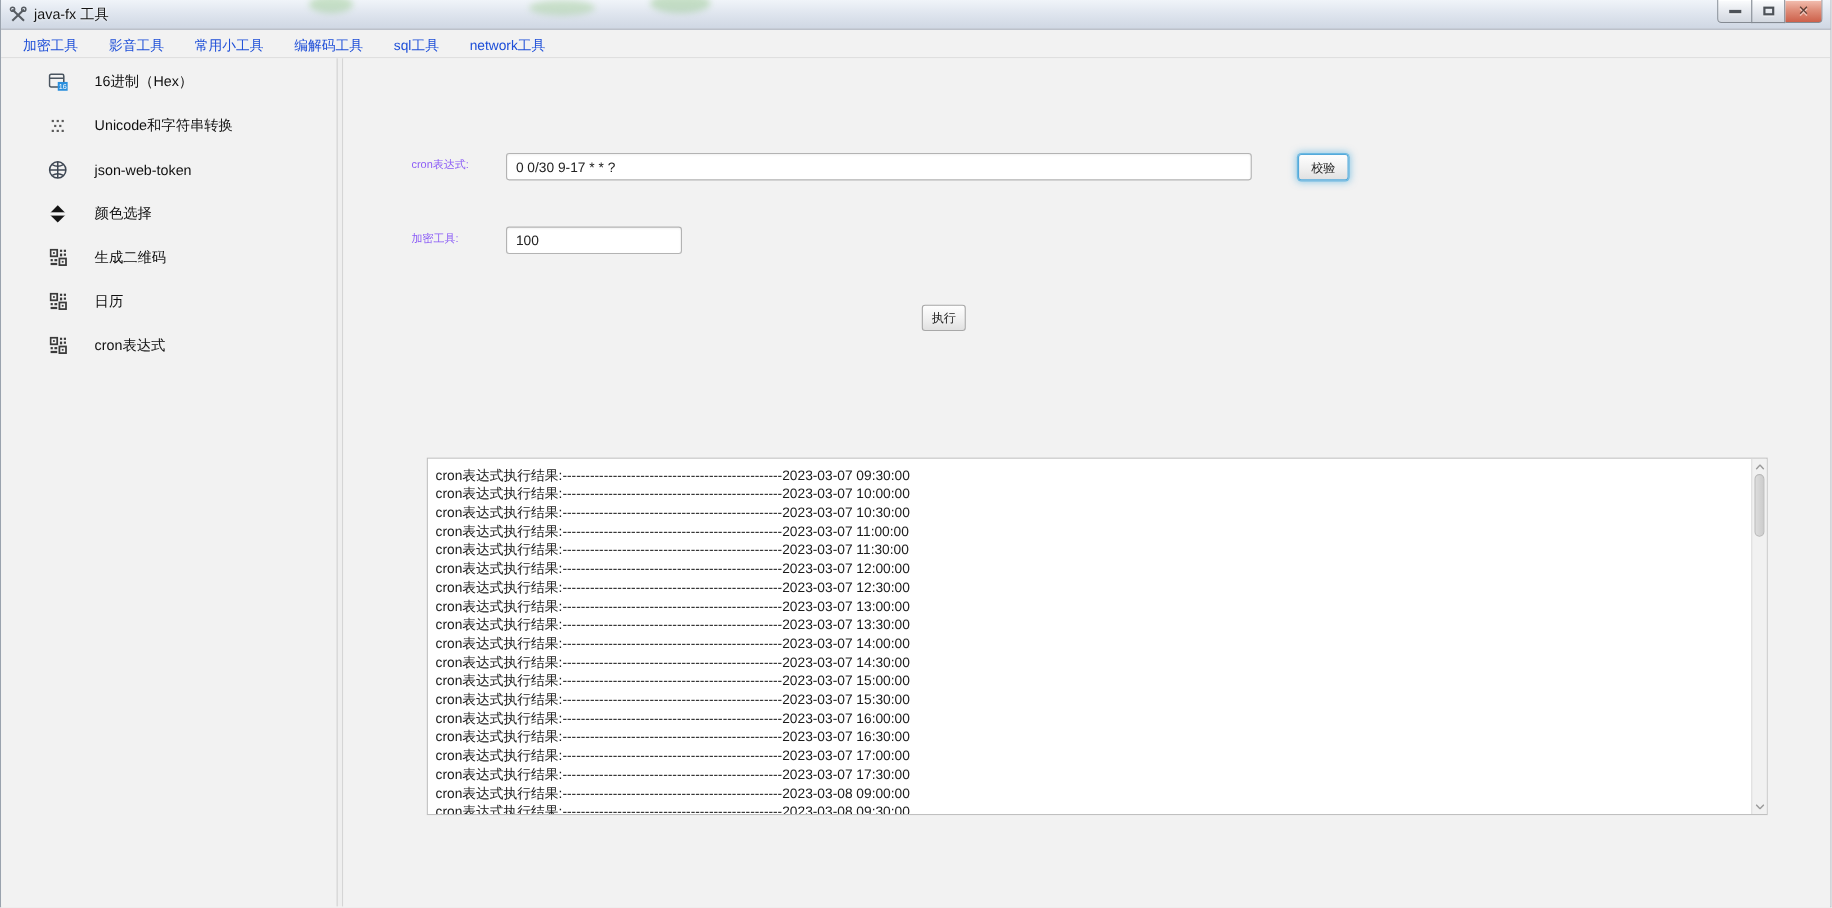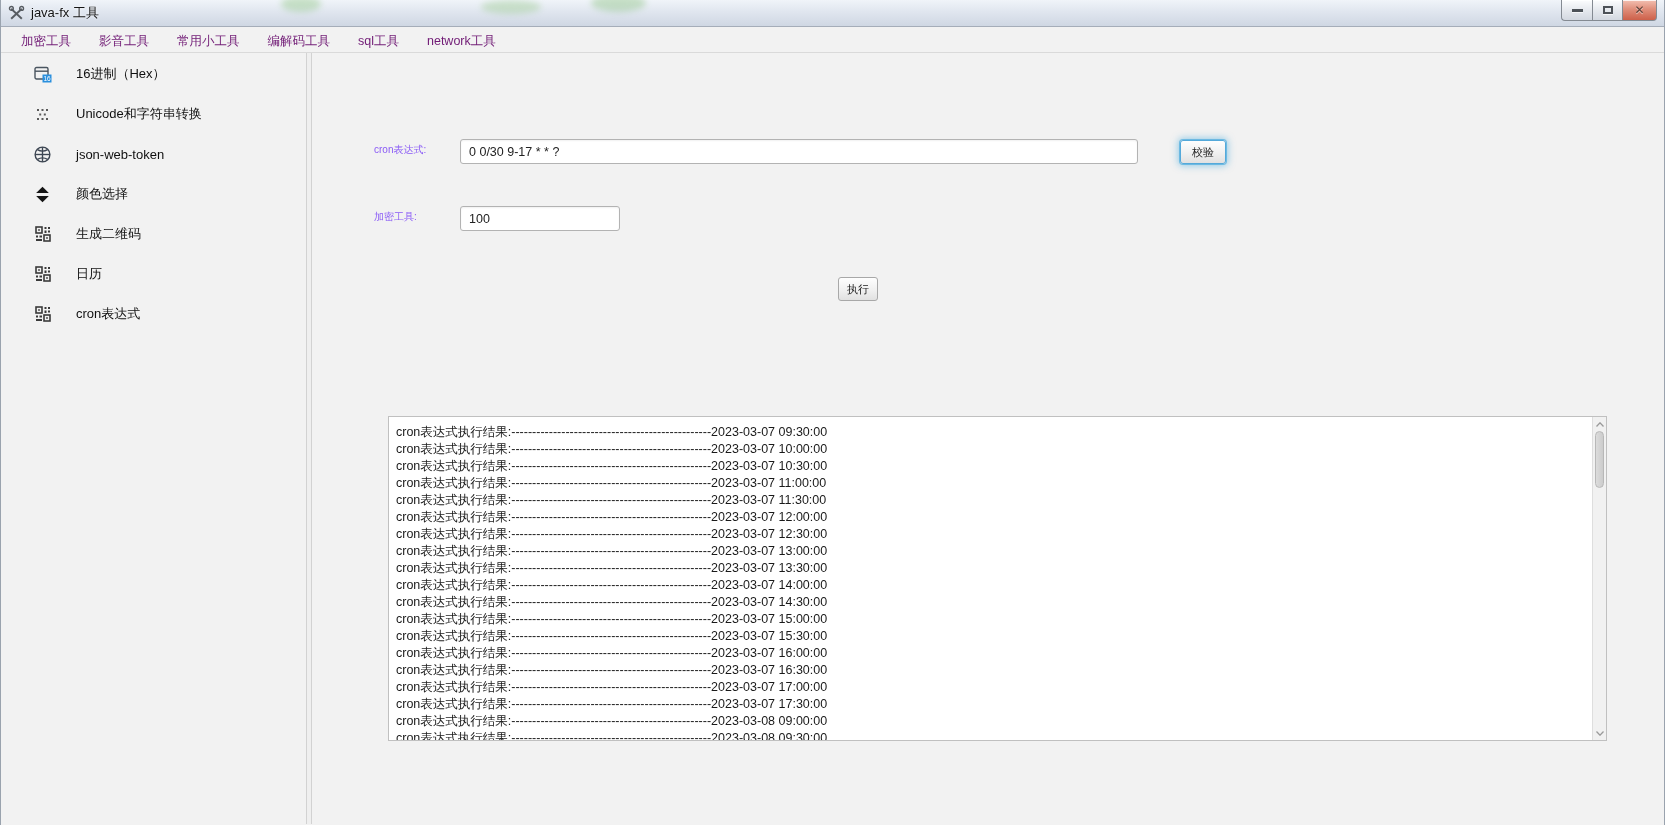--- a/index.html
+++ b/index.html
@@ -30,30 +30,30 @@
   .win-btn.close { width:34px; border-radius:0 0 4px 0; border-left:none;
              background:linear-gradient(#f3c0b2,#e08f7b 45%,#cd604a);
              color:#5d4037; font-weight:bold; font-size:12px;
              text-shadow:0 1px 0 rgba(255,255,255,.55); }
   .glyph-min { width:11px; height:3px; background:#4d5258; box-shadow:0 1px 0 rgba(255,255,255,.7); }
   .glyph-max { width:10px; height:8px; border:2px solid #4d5258; box-shadow:0 1px 0 rgba(255,255,255,.7); }
 
   
   .menubar { height:26px; background:#f2f2f2; border-bottom:1px solid #dadada;
              display:flex; align-items:stretch; padding-left:6px; }
-  .menu-item { font-size:12.5px; color:#701a75; padding:6px 14px 0 14px; cursor:default; }
+  .menu-item { font-size:12.5px; color:#1d4ed8; padding:6px 14px 0 14px; cursor:default; }
 
   
   .app-body { display:flex; height:771px; }
   .sidebar { width:305px; background:#f2f2f2; padding-top:1px; }
   .split-divider { width:6px; background:#efefef; border-left:1px solid #d2d2d2;
                    border-right:1px solid #d2d2d2; cursor:col-resize; }
   .content { flex:1; position:relative; background:#f2f2f2; }
 
-  .side-item { height:40px; display:flex; align-items:center; padding-left:32px; cursor:default; }
+  .side-item { height:40px; display:flex; align-items:center; padding-left:42px; cursor:default; }
   .side-item .s-icon { width:19px; height:19px; display:inline-flex; align-items:center; justify-content:center; }
   .side-item .s-label { margin-left:24px; font-size:13px; color:#101010; }
 
   
   .fld-label { position:absolute; font-size:10px; color:#8b5cf6; }
   .txt-input { position:absolute; border:1px solid #b3b3b3; border-radius:3px; background:#fff;
                font-size:12.5px; color:#222; padding:0 8px; font-family:inherit;
                box-shadow:inset 0 1px 2px rgba(0,0,0,.06); }
   .btn { position:absolute; font-size:11px; color:#222; font-family:inherit;
          background:linear-gradient(#fefefe,#f0f0f0 55%,#e1e1e1);

